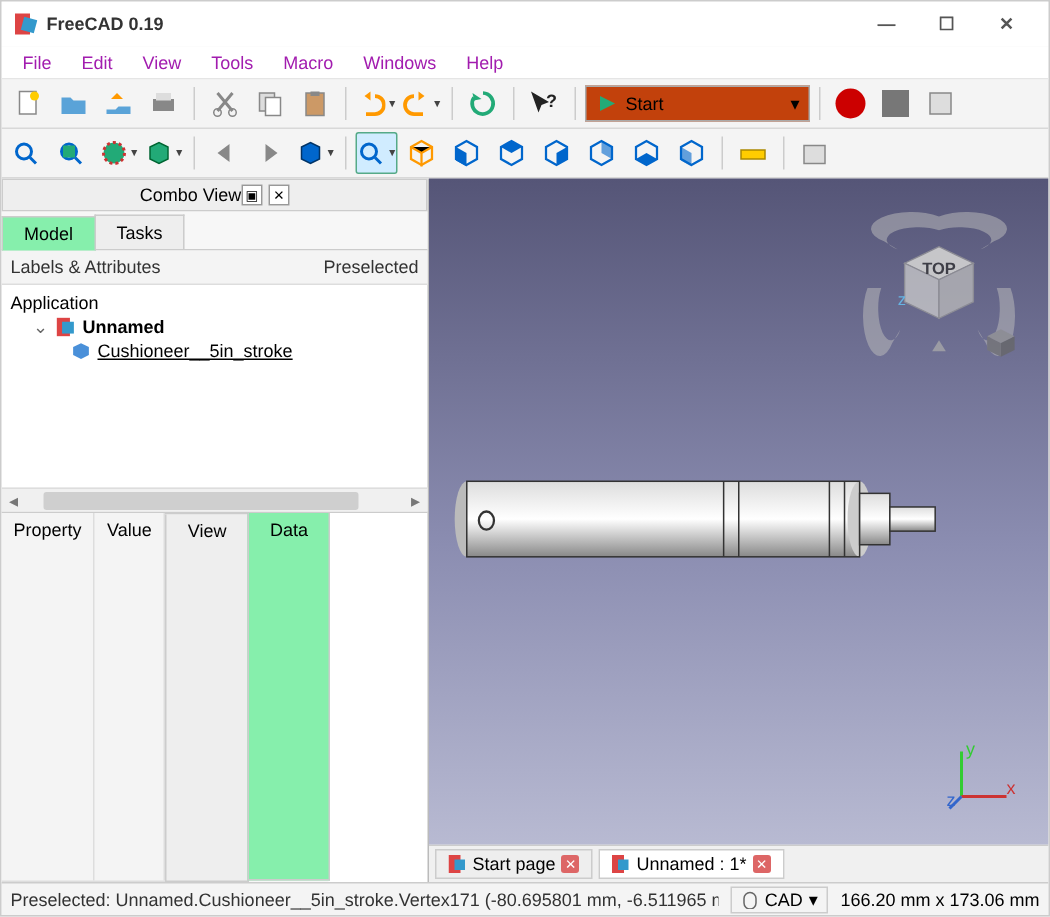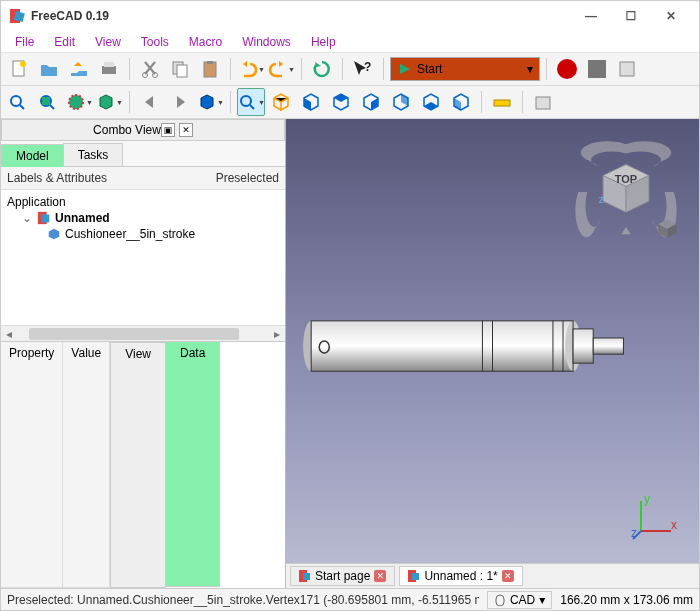--- a/index.html
+++ b/index.html
@@ -36,21 +36,21 @@
 .panel-title .pt-btns{display:flex;gap:4px;}
 .pt-btn{width:14px;height:14px;border:1px solid #999;font-size:9px;display:flex;align-items:center;justify-content:center;background:#fff;}
 .tabs-top{display:flex;border-bottom:1px solid #ccc;background:#f7f7f7;}
 .tab{padding:4px 14px;border:1px solid #ccc;border-bottom:none;background:#eee;margin-right:-1px;margin-top:2px;}
 .tab.active{background:#86efac;position:relative;top:1px;}
 .tree-header{display:flex;justify-content:space-between;padding:4px 6px;background:#f4f4f4;border-bottom:1px solid #ddd;font-weight:500;color:#333;}
 .tree{padding:4px 6px;flex:0 0 auto;height:135px;overflow:hidden;}
 .tree-row{display:flex;align-items:center;gap:4px;padding:1px 0;}
 .tree-row.l1{padding-left:0;}
 .tree-row.l2{padding-left:14px;}
-.tree-row.l3{padding-left:40px;}
+.tree-row.l3{padding-left:40px;text-decoration:underline;}
 .exp{width:12px;text-align:center;color:#666;}
 .doc-icon{width:14px;height:14px;}
 .hscroll{height:16px;background:#f0f0f0;border-top:1px solid #ddd;position:relative;}
 .hscroll .thumb{position:absolute;left:28px;top:2px;height:12px;width:210px;background:#cfcfcf;border-radius:2px;}
 .hscroll .arr{position:absolute;top:0;width:16px;height:16px;display:flex;align-items:center;justify-content:center;color:#777;}
 .hscroll .arr.l{left:0;} .hscroll .arr.r{right:0;}
 
 .prop-panel{flex:1;display:flex;flex-direction:row;border-top:1px solid #ccc;}
 .prop-header{display:flex;border-bottom:1px solid #ddd;background:#f4f4f4;}
 .prop-header .ph{flex:1;padding:4px 8px;border-right:1px solid #ddd;}

